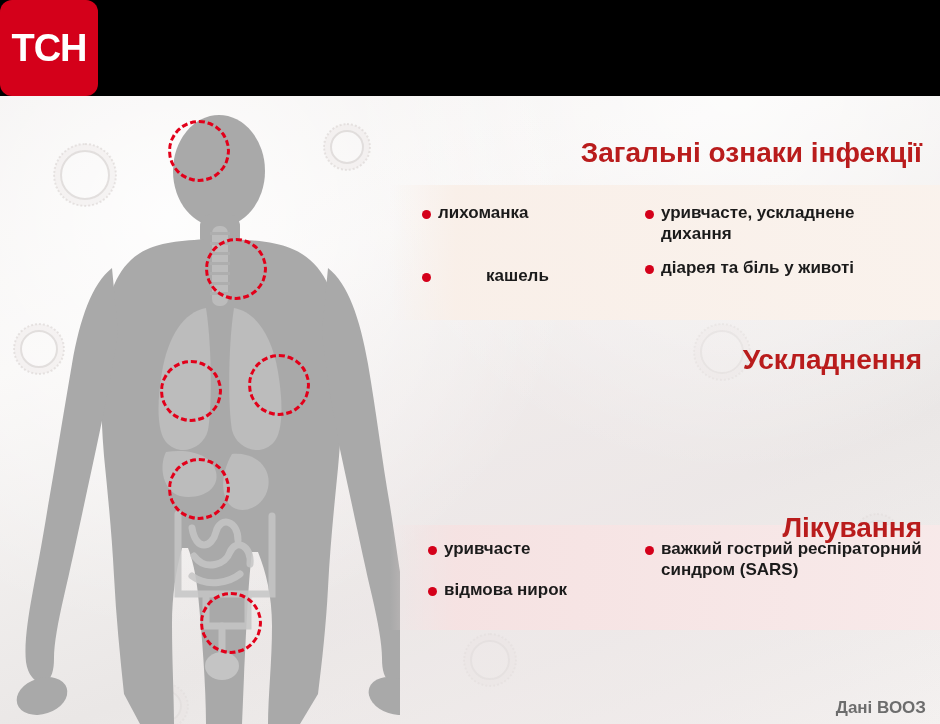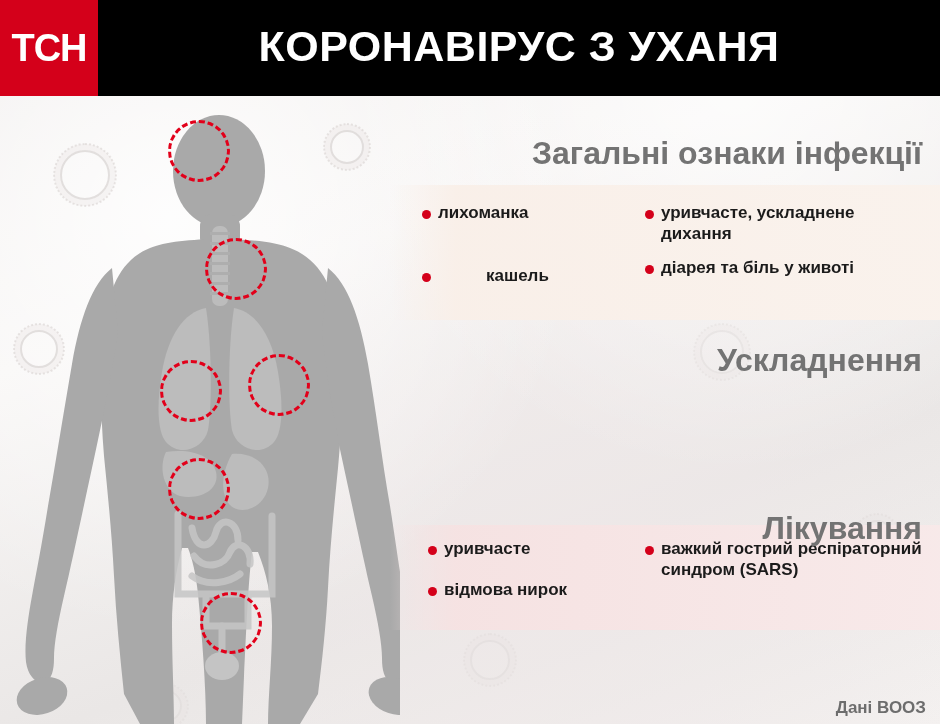--- a/index.html
+++ b/index.html
@@ -52,20 +52,21 @@
   }
   .logo-box {
     position: absolute;
     left: 0; top: 0;
     width: 98px;
     height: 96px;
     background: #d4001a;
     display: flex;
     align-items: center;
     justify-content: center;
+    border-radius: 12px;
   }
   .logo-text {
     color: #ffffff;
     font-size: 38px;
     font-weight: bold;
     letter-spacing: -1px;
     font-family: "Liberation Sans", sans-serif;
   }
   .header-title {
     position: absolute;
@@ -83,23 +84,23 @@
     box-sizing: border-box;
   }
 
   
   .band {
     position: absolute;
     left: 390px;
     width: 550px;
   }
   .band-title {
-    font-size: 32px;
-    font-weight: bold;
-    color: #737373;
+    font-size: 28px;
+    font-weight: bold;
+    color: #b91c1c;
     text-align: right;
     padding-right: 18px;
     box-sizing: border-box;
     display: flex;
     align-items: center;
     justify-content: flex-end;
   }
   .band-body {
     position: relative;
     box-sizing: border-box;
@@ -173,21 +174,20 @@
   <div class="bg-virus" style="left:330px; top:130px; width:30px; height:30px;"></div>
   <div class="bg-virus" style="left:700px; top:330px; width:40px; height:40px; opacity:.5;"></div>
   <div class="bg-virus" style="left:860px; top:520px; width:30px; height:30px; opacity:.5;"></div>
   <div class="bg-virus" style="left:470px; top:640px; width:36px; height:36px; opacity:.45;"></div>
   <div class="bg-virus" style="left:150px; top:690px; width:28px; height:28px; opacity:.45;"></div>
 
   <div class="header-bar">
     <div class="logo-box">
       <span class="logo-text">ТСН</span>
     </div>
-    <div class="header-title">КОРОНАВІРУС З УХАНЯ</div>
   </div>
 
   <div class="body-art">
     <svg width="400" height="628" viewBox="0 0 400 628" xmlns="http://www.w3.org/2000/svg">
       <g fill="#a9a9a9">
 
         <ellipse cx="219" cy="75" rx="46" ry="56"></ellipse>
 
         <rect x="200" y="118" width="40" height="36" rx="12"></rect>
 

